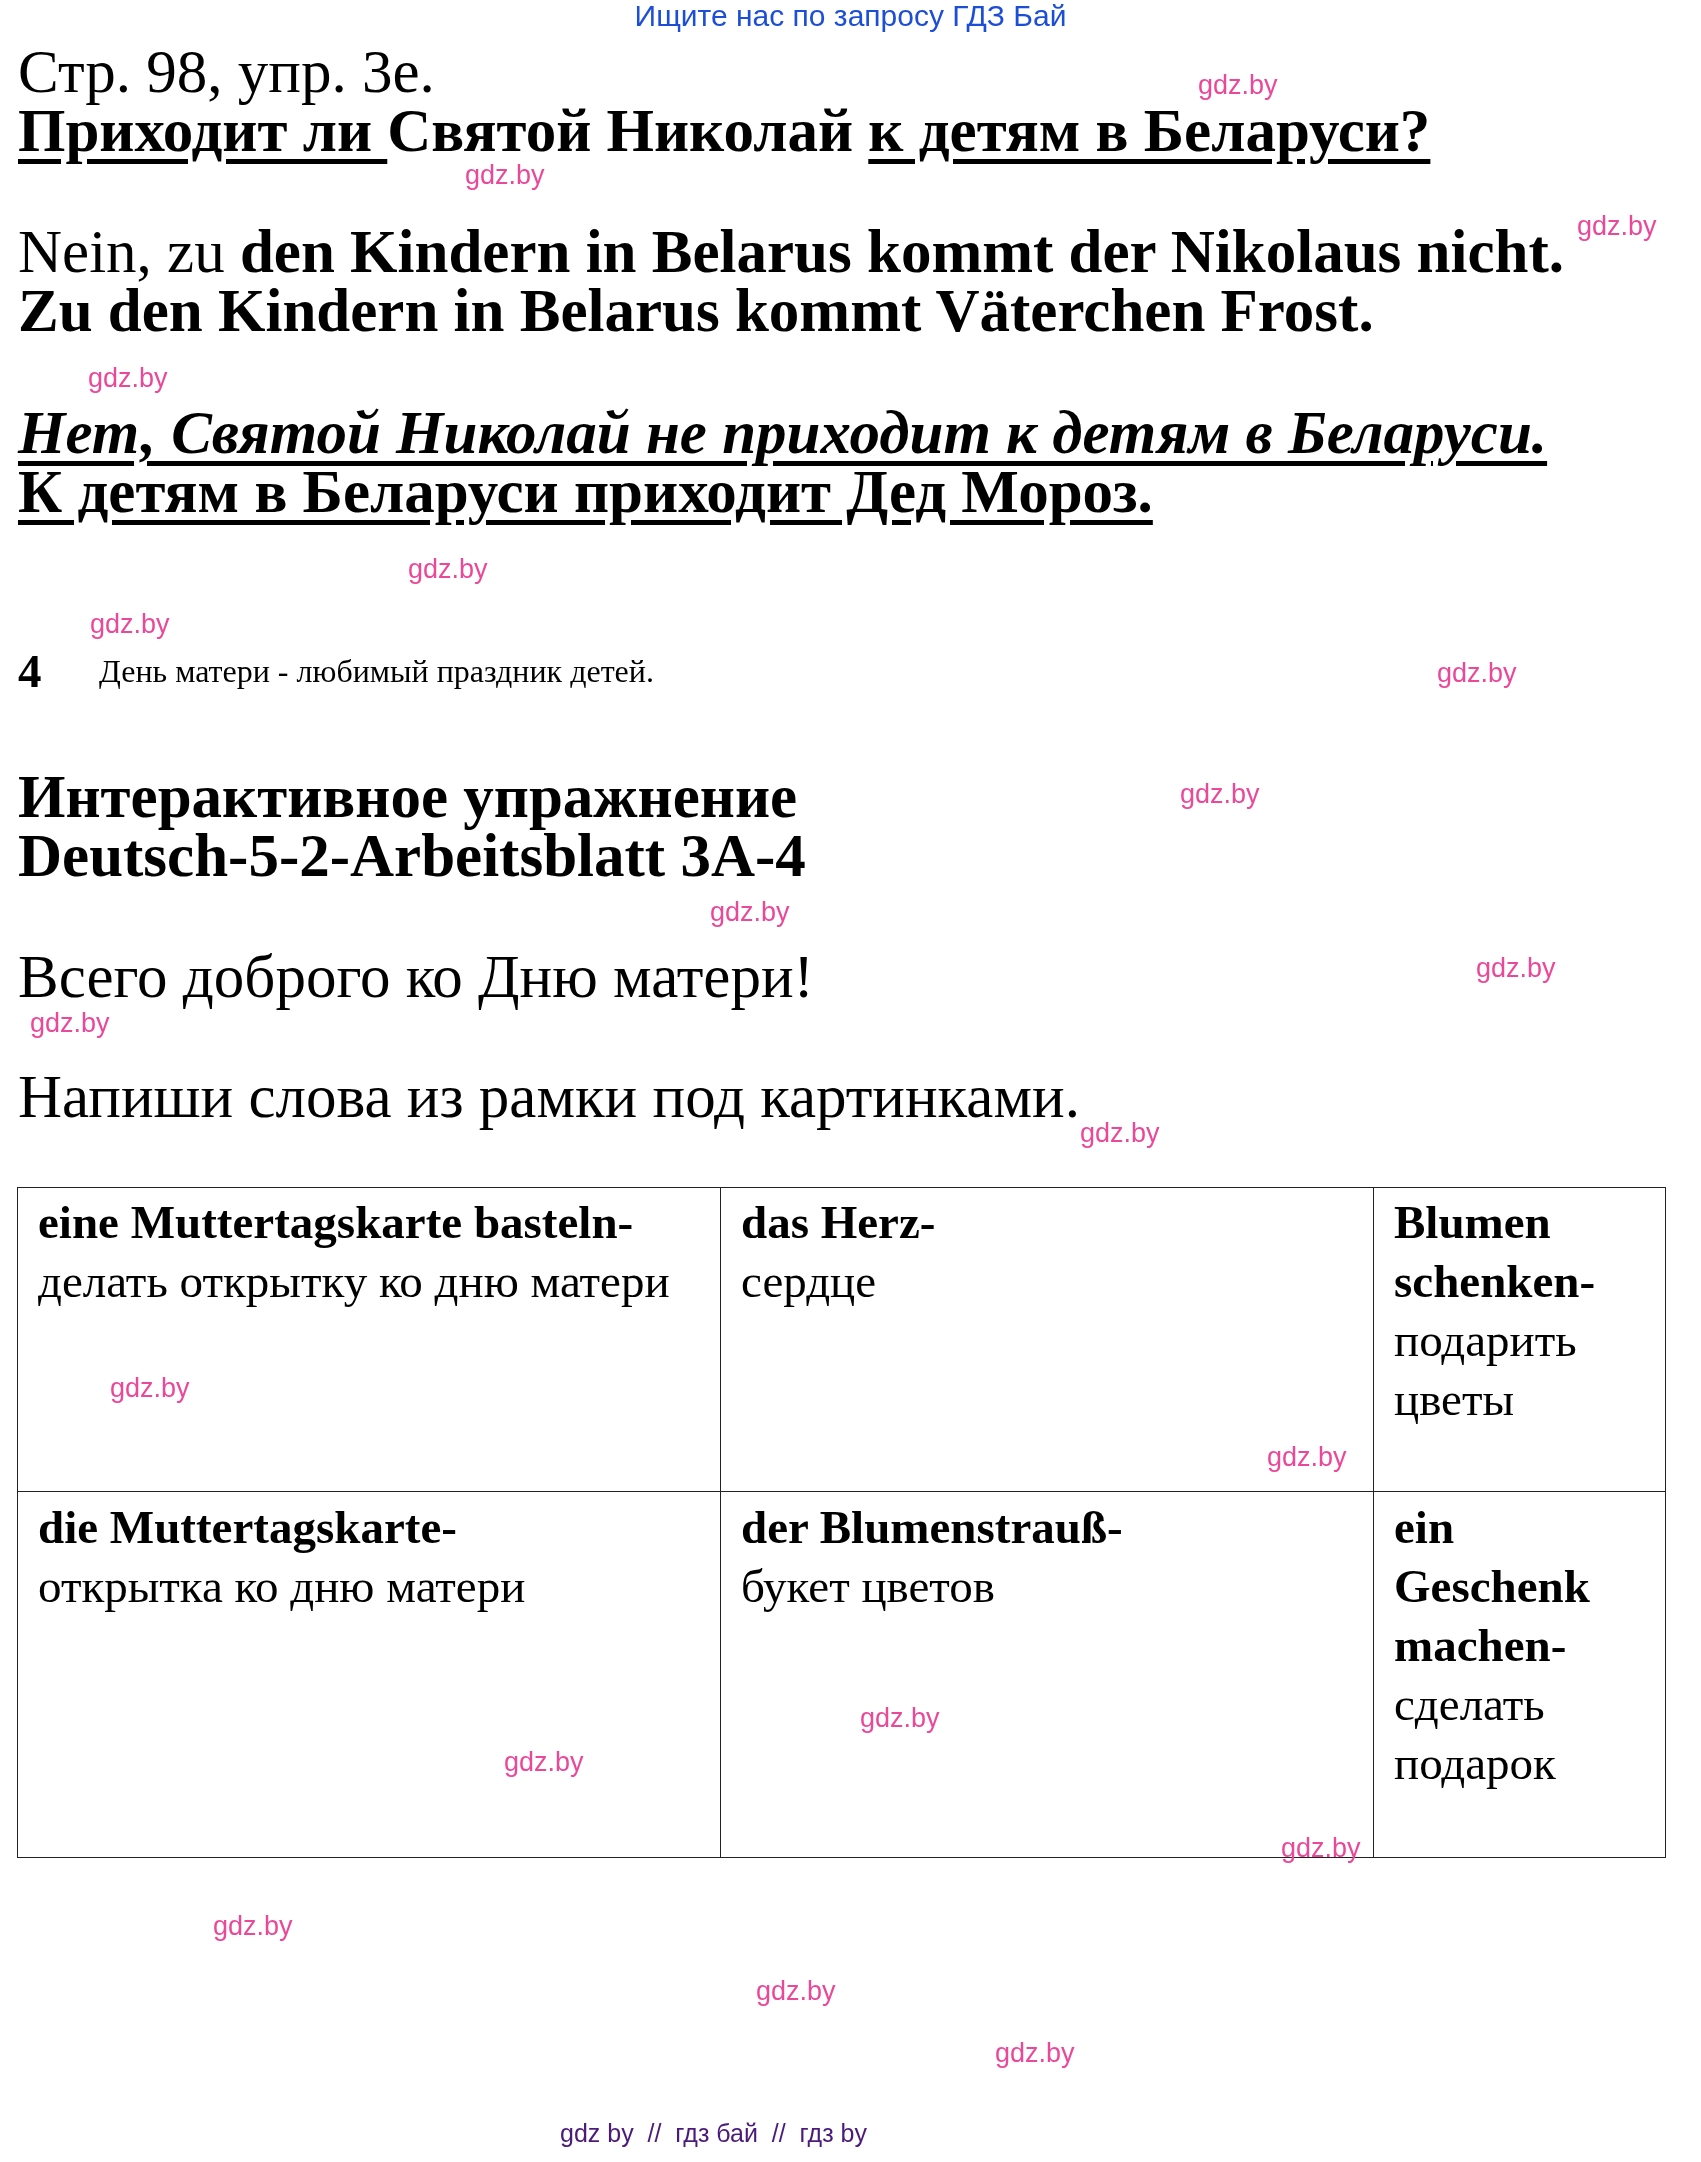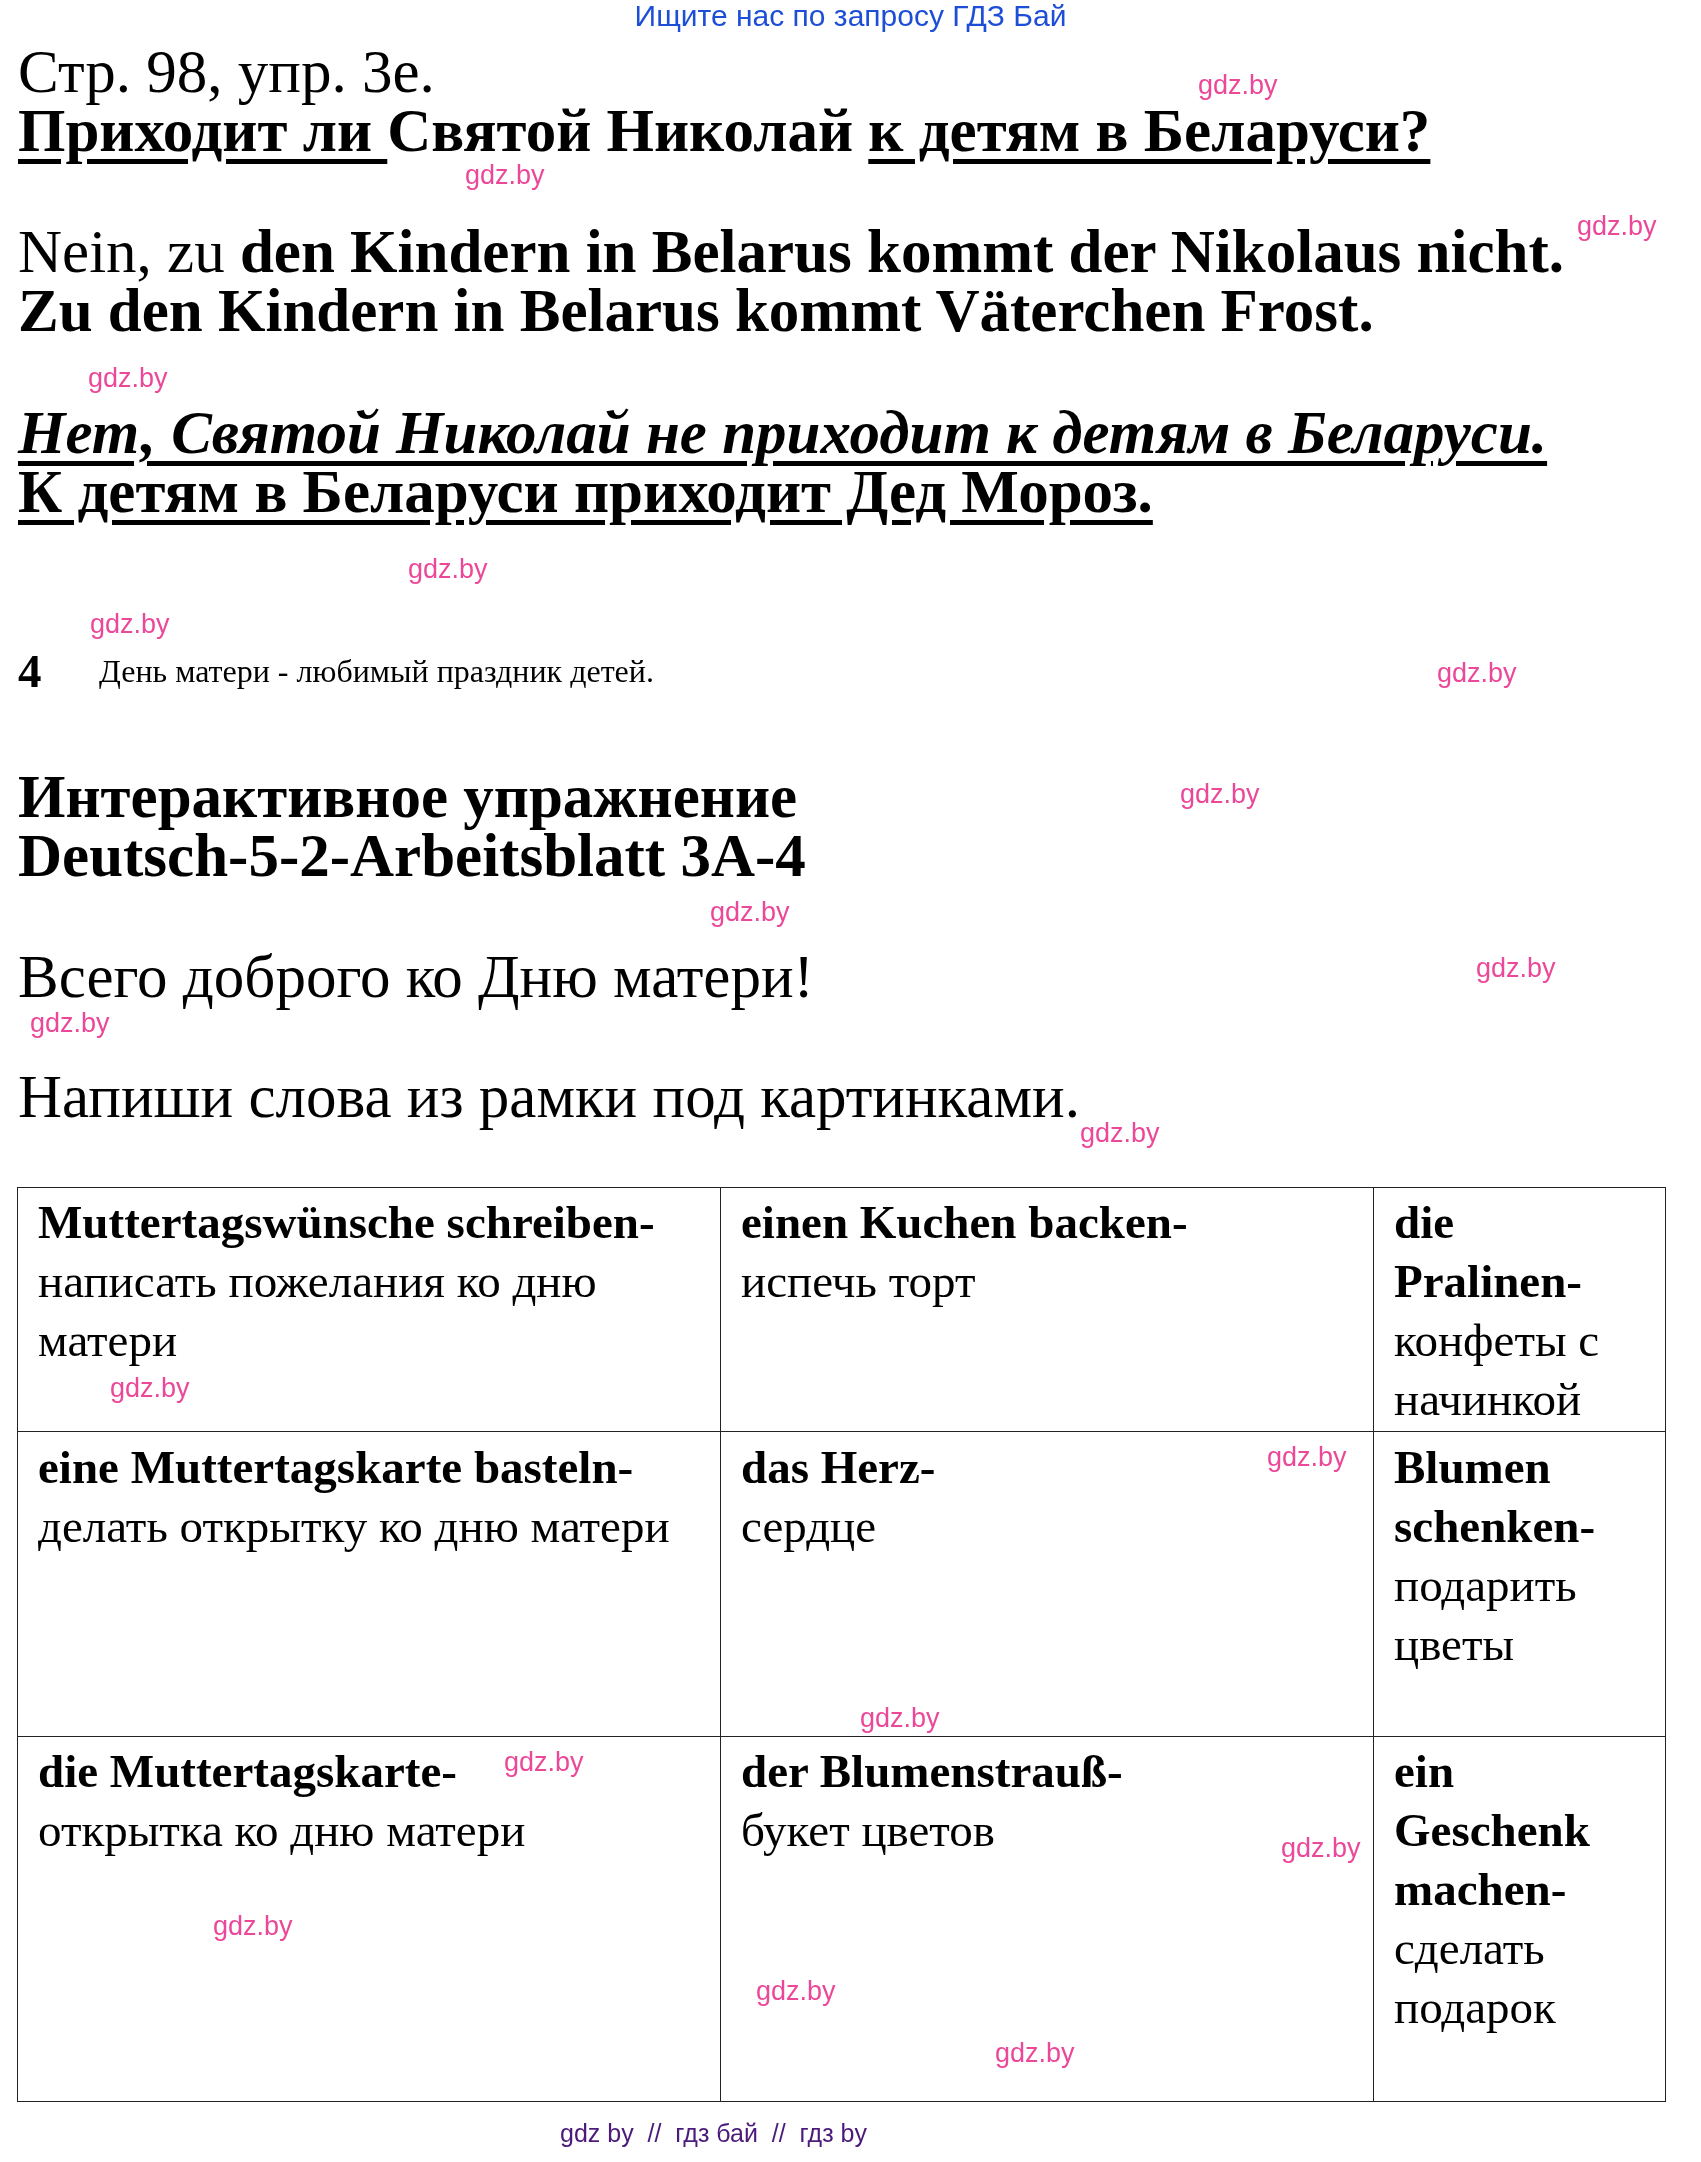--- a/index.html
+++ b/index.html
@@ -59,25 +59,20 @@
 <div class="line" style="top:950px;">Всего доброго ко Дню матери!</div>
 <div class="line" style="top:1070px;">Напиши слова из рамки под картинками.</div>
 
 <table class="vocab">
   <colgroup>
       <col class="c1">
       <col class="c2">
       <col class="c3">
     </colgroup>
   <tbody>
-      <tr class="r1">
-    <td><span class="cell-de">Muttertagswünsche schreiben-</span><span> написать пожелания ко дню матери</span></td>
-    <td><span class="cell-de">einen Kuchen backen-</span><br><span>испечь торт</span></td>
-    <td><span class="cell-de">die Pralinen-</span><br><span>конфеты с начинкой</span></td>
-  </tr>
   <tr class="r2">
     <td><span class="cell-de">eine Muttertagskarte basteln-</span><span> делать открытку ко дню матери</span></td>
     <td><span class="cell-de">das Herz-</span><br><span>сердце</span></td>
     <td><span class="cell-de">Blumen schenken-</span><br><span>подарить цветы</span></td>
   </tr>
   <tr class="r3">
     <td><span class="cell-de">die Muttertagskarte-</span><br><span>открытка ко дню матери</span></td>
     <td><span class="cell-de">der Blumenstrauß-</span><br><span>букет цветов</span></td>
     <td><span class="cell-de">ein Geschenk machen-</span><br><span>сделать подарок</span></td>
   </tr>

